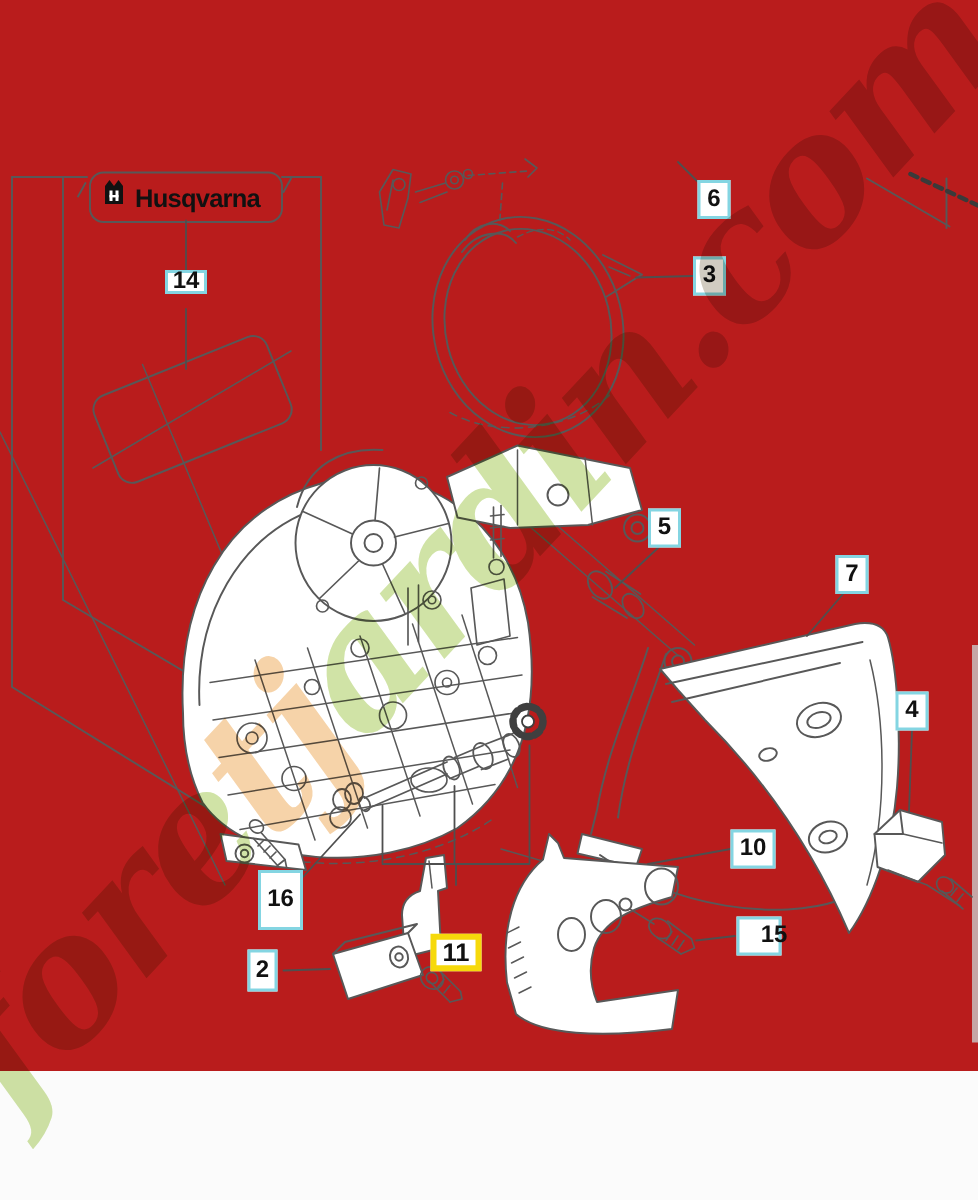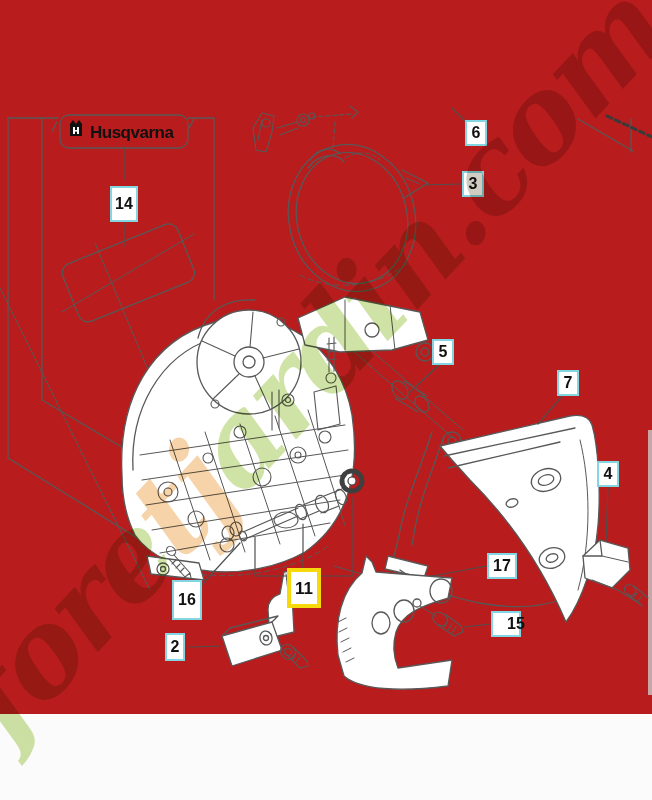--- a/index.html
+++ b/index.html
@@ -318,28 +318,28 @@
       <line x1="198" y1="589" x2="240" y2="543"></line>
       <line x1="189" y1="647" x2="220" y2="646"></line>
 
       <polyline points="255,537 255,576 353,576 353,497"></polyline>
       <line x1="303" y1="524" x2="303" y2="576"></line>
       <line x1="304" y1="576" x2="304" y2="590"></line>
     </g>
   </svg>
 
   <div id="callout-layer">
-      <div class="badge" style="left: 124px; top: 204px; width: 28px; height: 36px;">14</div>
+      <div class="badge" style="left: 124px; top: 188px; width: 28px; height: 16px;">14</div>
       <div class="badge" style="left: 476px; top: 133px; width: 22px; height: 26px;">6</div>
       <div class="badge" style="left: 473px; top: 184px; width: 22px; height: 26px;">3</div>
       <div class="badge" style="left: 443px; top: 352px; width: 22px; height: 26px;">5</div>
       <div class="badge" style="left: 568px; top: 383px; width: 22px; height: 26px;">7</div>
       <div class="badge" style="left: 608px; top: 474px; width: 22px; height: 26px;">4</div>
-      <div class="badge" style="left: 502px; top: 566px; width: 30px; height: 26px;">17</div>
+      <div class="badge" style="left: 502px; top: 566px; width: 30px; height: 26px;">10</div>
       <div class="badge" style="left: 506px; top: 624px; width: 30px; height: 26px; padding-left: 20px;">15</div>
       <div class="badge" style="left: 187px; top: 600px; width: 30px; height: 40px;">16</div>
       <div class="badge" style="left: 175px; top: 647px; width: 20px; height: 28px;">2</div>
-      <div class="badge hl" style="left: 304px; top: 588px; width: 34px; height: 40px;">11</div>
+      <div class="badge hl" style="left: 304px; top: 635px; width: 34px; height: 25px;">11</div>
     </div>
 
   <div id="watermark"><span style="color: rgb(196, 220, 144);">fore</span><span style="color: rgb(244, 200, 147);">tj</span><span style="color: rgb(196, 220, 144);">ardin</span><span style="color: rgb(198, 191, 177);">.com</span></div>
 
 </div>
 
 </body></html>

